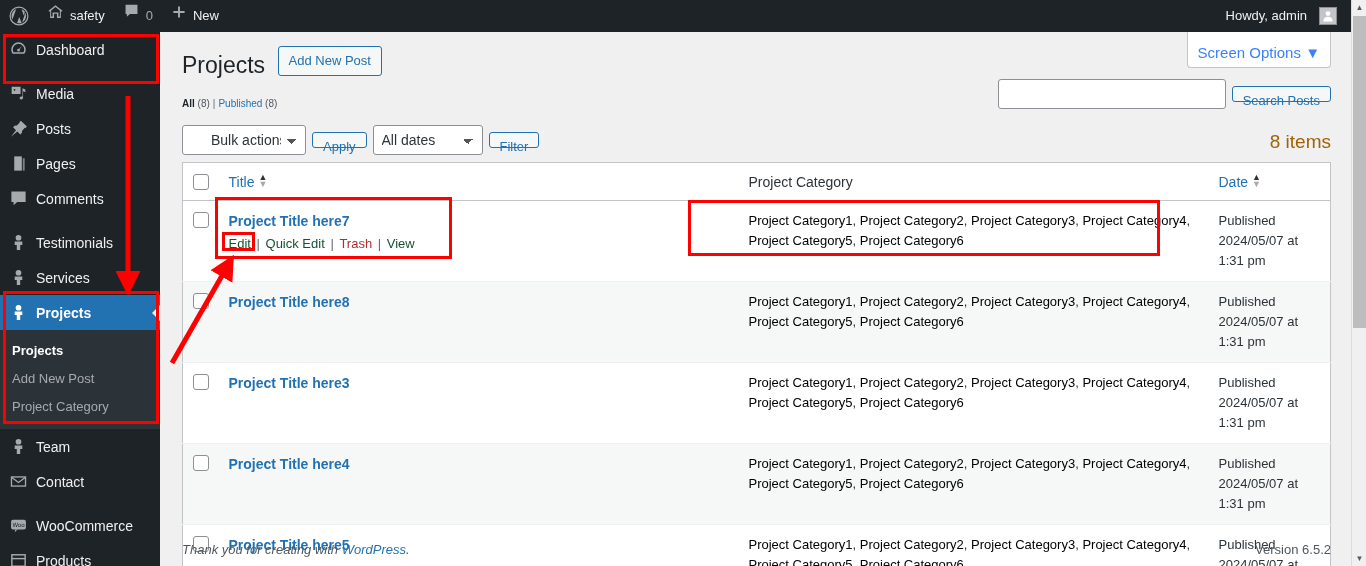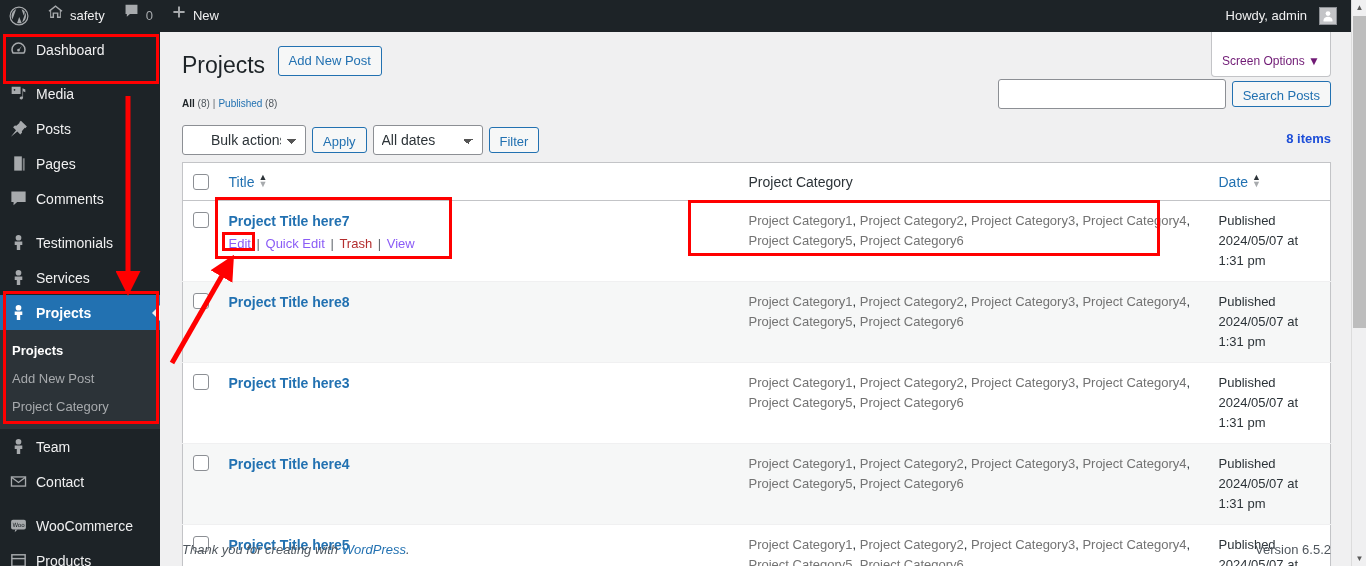--- a/index.html
+++ b/index.html
@@ -66,22 +66,22 @@
   .submenu-item.current { color: #fff; font-weight: 600; }
 
   
   #content {
     position: absolute; top: 32px; left: 160px; right: 15px; bottom: 0;
     background: #f0f0f1; overflow: hidden;
   }
   .screen-meta {
     position: absolute; top: 0; right: 20px;
     border: 1px solid #c3c4c7; border-top: none; background: #fff;
-    border-radius: 0 0 4px 4px; padding: 21px 10px 6px 10px;
-    font-size: 12px; color: #701a75; cursor: pointer; line-height: 17px;
+    border-radius: 0 0 4px 4px; padding: 12px 10px 6px 10px;
+    font-size: 15px; color: #3b82f6; cursor: pointer; line-height: 17px;
   }
   .wrap { padding: 10px 20px 0 22px; position: relative; }
   h1.page-title {
     display: inline-block; margin: 0; padding: 9px 0 4px 0;
     font-size: 23px; font-weight: 400; line-height: 29px; color: #1d2327;
     vertical-align: middle;
   }
   .page-title-action {
     display: inline-block; vertical-align: middle;
     margin-left: 8px; position: relative; top: -2px;
@@ -103,21 +103,21 @@
     position: absolute; right: 20px; top: 47px;
     display: flex; align-items: center; gap: 6px;
   }
   .search-box input[type=search] {
     width: 228px; height: 30px; border: 1px solid #8c8f94; border-radius: 3px;
     background: #fff; padding: 0 8px; font-size: 14px; color: #2c3338;
     font-family: "Liberation Sans", sans-serif;
   }
   .btn {
     background: #f6f7f7; border: 1px solid #2271b1; border-radius: 3px;
-    color: #2271b1; font-size: 13px; height: 26px; padding: 0 10px;
+    color: #2271b1; font-size: 13px; height: 16px; padding: 0 10px;
     cursor: pointer; font-family: "Liberation Sans", sans-serif; line-height: 28px;
   }
   .tablenav {
     margin-top: 10px; height: 32px; display: flex; align-items: center; gap: 6px;
     position: relative;
   }
   select.wp-select {
     height: 30px; border: 1px solid #8c8f94; border-radius: 3px; background: #fff;
     font-size: 14px; color: #2c3338; padding: 0 24px 0 8px;
     font-family: "Liberation Sans", sans-serif;
@@ -125,21 +125,21 @@
     background-image: linear-gradient(45deg, transparent 50%, #555 50%),
                       linear-gradient(135deg, #555 50%, transparent 50%);
     background-position: calc(100% - 14px) 13px, calc(100% - 9px) 13px;
     background-size: 5px 5px, 5px 5px;
     background-repeat: no-repeat;
   }
   #bulk-action-selector { width: 124px; padding-left: 28px; }
   #date-filter-selector { width: 110px; }
   .displaying-num {
     position: absolute; right: 0; top: 7px;
-    font-size: 13px; color: #1d4ed8; font-style: normal; font-weight: bold;
+    font-size: 19px; color: #a16207; font-style: normal;
   }
 
   
   table.wp-list-table {
     width: 100%; border-collapse: collapse; border: 1px solid #c3c4c7;
     background: #fff; margin-top: 6px; table-layout: fixed;
     box-shadow: 0 1px 1px rgba(0,0,0,.04);
   }
   table.wp-list-table thead th {
     background: #fff; text-align: left; padding: 10px 10px 10px 10px;
@@ -159,24 +159,24 @@
   table.wp-list-table tbody tr.alt { background: #f6f7f7; }
   table.wp-list-table tbody td {
     padding: 10px 10px 10px 10px; font-size: 13px; color: #2c3338;
     vertical-align: top; line-height: 20px;
   }
   td.col-title a.row-title {
     color: #2271b1; font-size: 14px; font-weight: bold; text-decoration: none;
     display: inline-block; line-height: 20px; cursor: pointer;
   }
   .row-actions { font-size: 13px; color: #646970; line-height: 20px; margin-top: 2px; }
-  .row-actions a { color: #8b5cf6; text-decoration: none; cursor: pointer; }
+  .row-actions a { color: #14532d; text-decoration: none; cursor: pointer; }
   .row-actions a.trash-link { color: #b32d2e; }
   .row-actions .sep { color: #646970; padding: 0 2px; }
-  td.col-cat a { color: #737373; text-decoration: none; cursor: pointer; }
+  td.col-cat a { color: #000000; text-decoration: none; cursor: pointer; }
   td.col-date { color: #2c3338; }
   .cb-input {
     width: 16px; height: 16px; border: 1px solid #8c8f94; border-radius: 3px;
     background: #fff; display: inline-block; cursor: pointer;
     -webkit-appearance: none; appearance: none; margin: 1px 0 0 0; vertical-align: top;
   }
 
   
   #wpfooter {
     position: absolute; left: 160px; right: 15px; bottom: 0; height: 32px;

